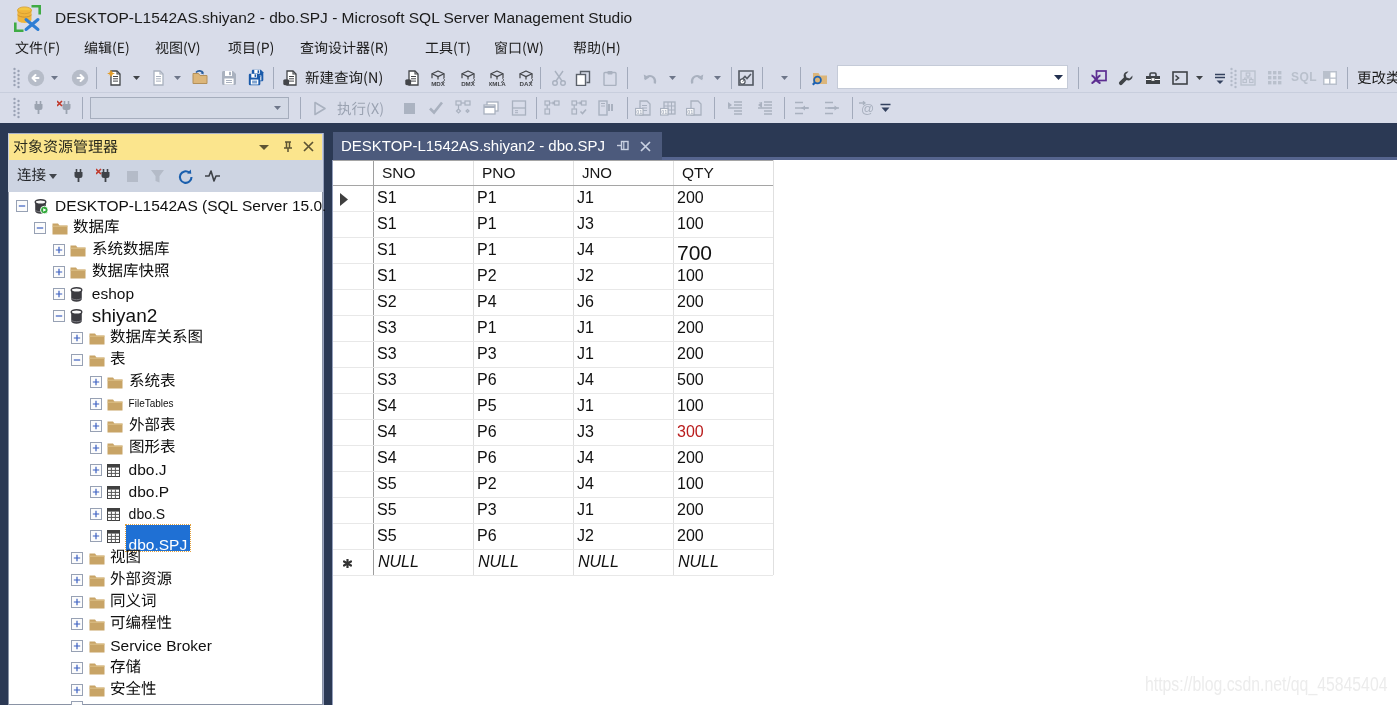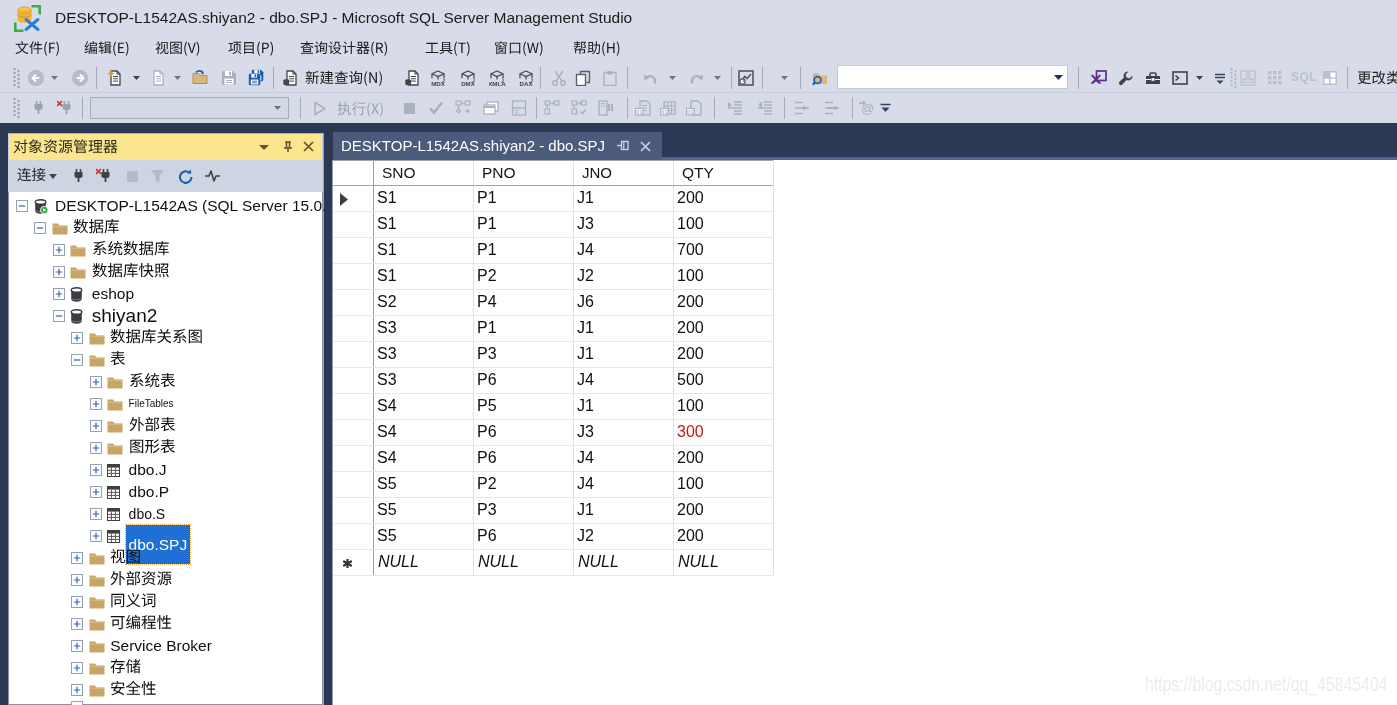--- a/index.html
+++ b/index.html
@@ -773,21 +773,21 @@
 <div style="position:absolute;left:128.6px;top:503px;color:#101010;font-size:14px;height:22px;line-height:22px">dbo.S</div>
 <svg style="position:absolute;left:89.6px;top:530px" width="12" height="12" viewBox="0 0 12 12">
     <rect x="0.5" y="0.5" width="11" height="11" fill="#fcfcfc" stroke="#97a1b4"></rect>
     <path d="M2.8 6h6.4M6 2.8v6.4" stroke="#3b5fc0" stroke-width="1.2"></path>
   </svg>
 <svg style="position:absolute;left:107.1px;top:529.5px" width="13" height="13" viewBox="0 0 13 13">
     <rect x="0.5" y="0.5" width="12" height="12" fill="#fff" stroke="#404040"></rect>
     <rect x="1" y="1" width="11" height="2.6" fill="#404040"></rect>
     <path d="M0.5 6.4h12M0.5 9.4h12M4.4 3.5v9M8.4 3.5v9" stroke="#585858" stroke-width="1"></path>
   </svg>
-<div style="position:absolute;left:125.6px;top:525px;background:#1f70d4;outline:1px dotted #e2a13d;color:#fff;font-size:15.5px;padding:9px 3px;height:39px;line-height:21px">dbo.SPJ</div>
+<div style="position:absolute;left:125.6px;top:525px;background:#1f70d4;outline:1px dotted #e2a13d;color:#fff;font-size:15.5px;padding:9px 3px;height:26px;line-height:21px">dbo.SPJ</div>
 <svg style="position:absolute;left:71.2px;top:552px" width="12" height="12" viewBox="0 0 12 12">
     <rect x="0.5" y="0.5" width="11" height="11" fill="#fcfcfc" stroke="#97a1b4"></rect>
     <path d="M2.8 6h6.4M6 2.8v6.4" stroke="#3b5fc0" stroke-width="1.2"></path>
   </svg>
 <svg style="position:absolute;left:88.7px;top:551.5px" width="16" height="13" viewBox="0 0 16 13">
     <path d="M0.5 1.5h5.5l1.5 2h8v9H0.5z" fill="#c8a466"></path>
     <path d="M0.5 4.2h15" stroke="#dcc189" stroke-width="1.1"></path>
   </svg>
 <div style="position:absolute;left:110.2px;top:548px">
     <svg width="31" height="22" style="display:block;">
@@ -925,21 +925,21 @@
 <div style="position:absolute;left:677px;top:189px;font-size:16px;color:#111">200</div>
 <div style="position:absolute;left:333px;top:237px;width:440px;height:1px;background:#e8e8e8"></div>
 <div style="position:absolute;left:377px;top:215px;font-size:16px;color:#111">S1</div>
 <div style="position:absolute;left:477px;top:215px;font-size:16px;color:#111">P1</div>
 <div style="position:absolute;left:577px;top:215px;font-size:16px;color:#111">J3</div>
 <div style="position:absolute;left:677px;top:215px;font-size:16px;color:#111">100</div>
 <div style="position:absolute;left:333px;top:263px;width:440px;height:1px;background:#e8e8e8"></div>
 <div style="position:absolute;left:377px;top:241px;font-size:16px;color:#111">S1</div>
 <div style="position:absolute;left:477px;top:241px;font-size:16px;color:#111">P1</div>
 <div style="position:absolute;left:577px;top:241px;font-size:16px;color:#111">J4</div>
-<div style="position:absolute;left:677px;top:241px;font-size:16px;color:#111">700</div>
+<div style="position:absolute;left:677px;top:241px;font-size:21px;color:#111">700</div>
 <div style="position:absolute;left:333px;top:289px;width:440px;height:1px;background:#e8e8e8"></div>
 <div style="position:absolute;left:377px;top:267px;font-size:16px;color:#111">S1</div>
 <div style="position:absolute;left:477px;top:267px;font-size:16px;color:#111">P2</div>
 <div style="position:absolute;left:577px;top:267px;font-size:16px;color:#111">J2</div>
 <div style="position:absolute;left:677px;top:267px;font-size:16px;color:#111">100</div>
 <div style="position:absolute;left:333px;top:315px;width:440px;height:1px;background:#e8e8e8"></div>
 <div style="position:absolute;left:377px;top:293px;font-size:16px;color:#111">S2</div>
 <div style="position:absolute;left:477px;top:293px;font-size:16px;color:#111">P4</div>
 <div style="position:absolute;left:577px;top:293px;font-size:16px;color:#111">J6</div>
 <div style="position:absolute;left:677px;top:293px;font-size:16px;color:#111">200</div>

